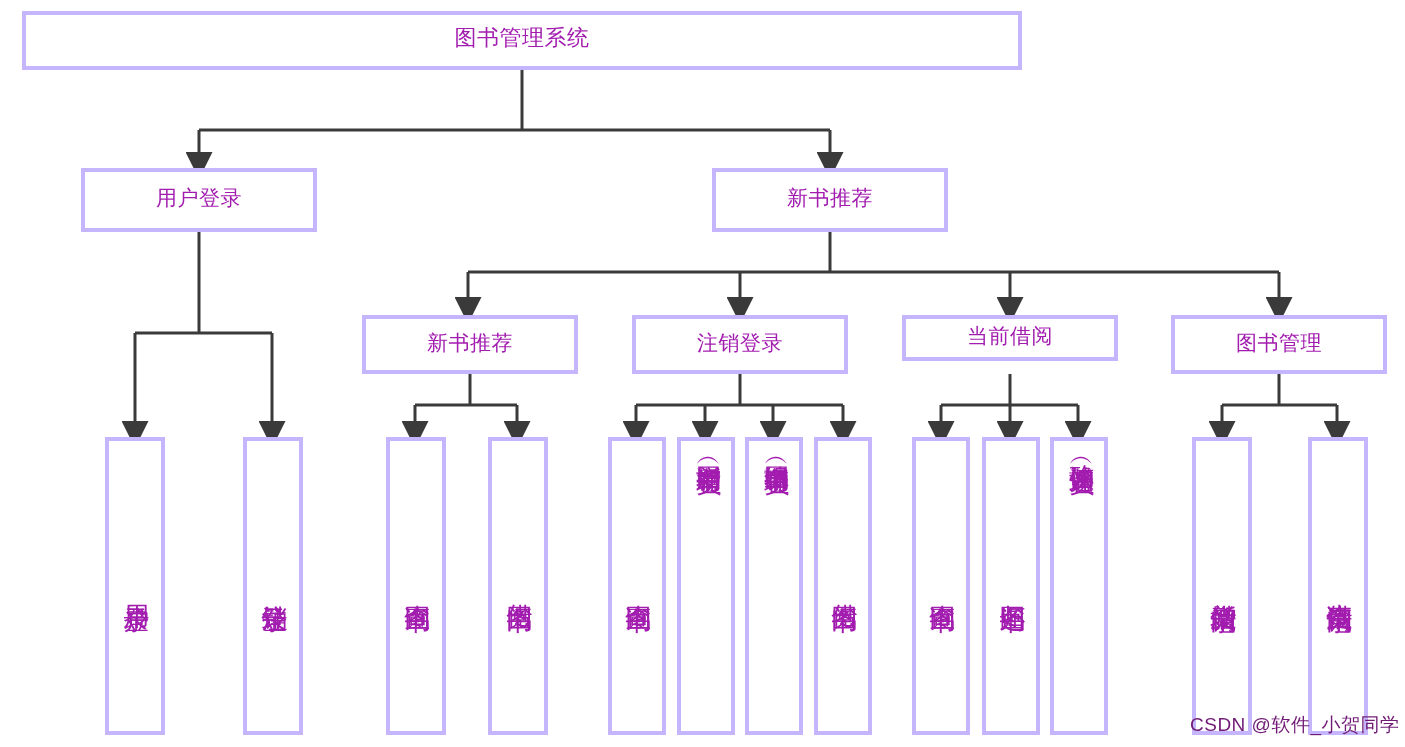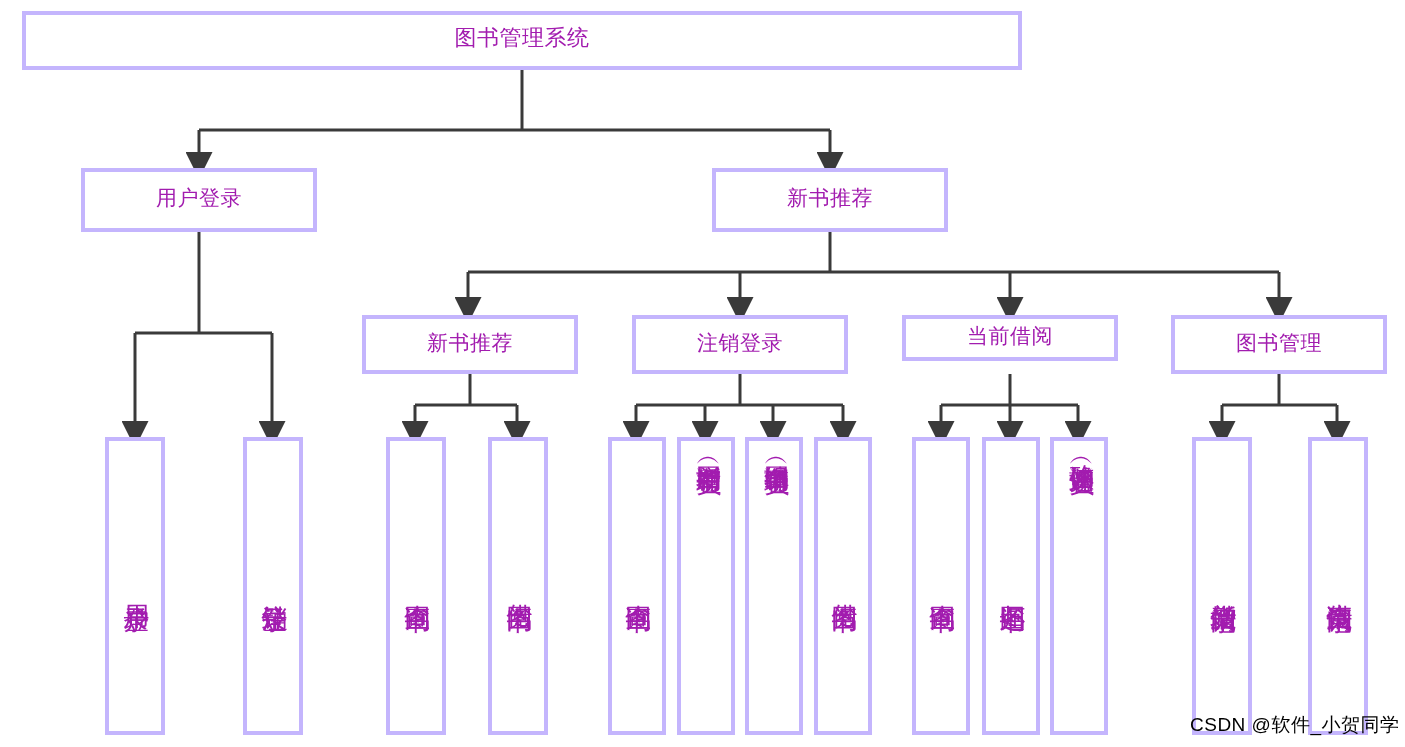--- a/index.html
+++ b/index.html
@@ -67,21 +67,21 @@
   }
   .leaf.mid-text {
     align-items: center;
     padding-top: 0;
   }
   .watermark {
     position: absolute;
     left: 1190px;
     top: 712px;
     font-size: 19px;
-    color: #000000;
+    color: #701a75;
     white-space: nowrap;
     letter-spacing: 0.5px;
   }
 </style>
 </head>
 <body>
 
 <div id="canvas">
 
   <svg id="wires" viewBox="0 0 1405 747">

